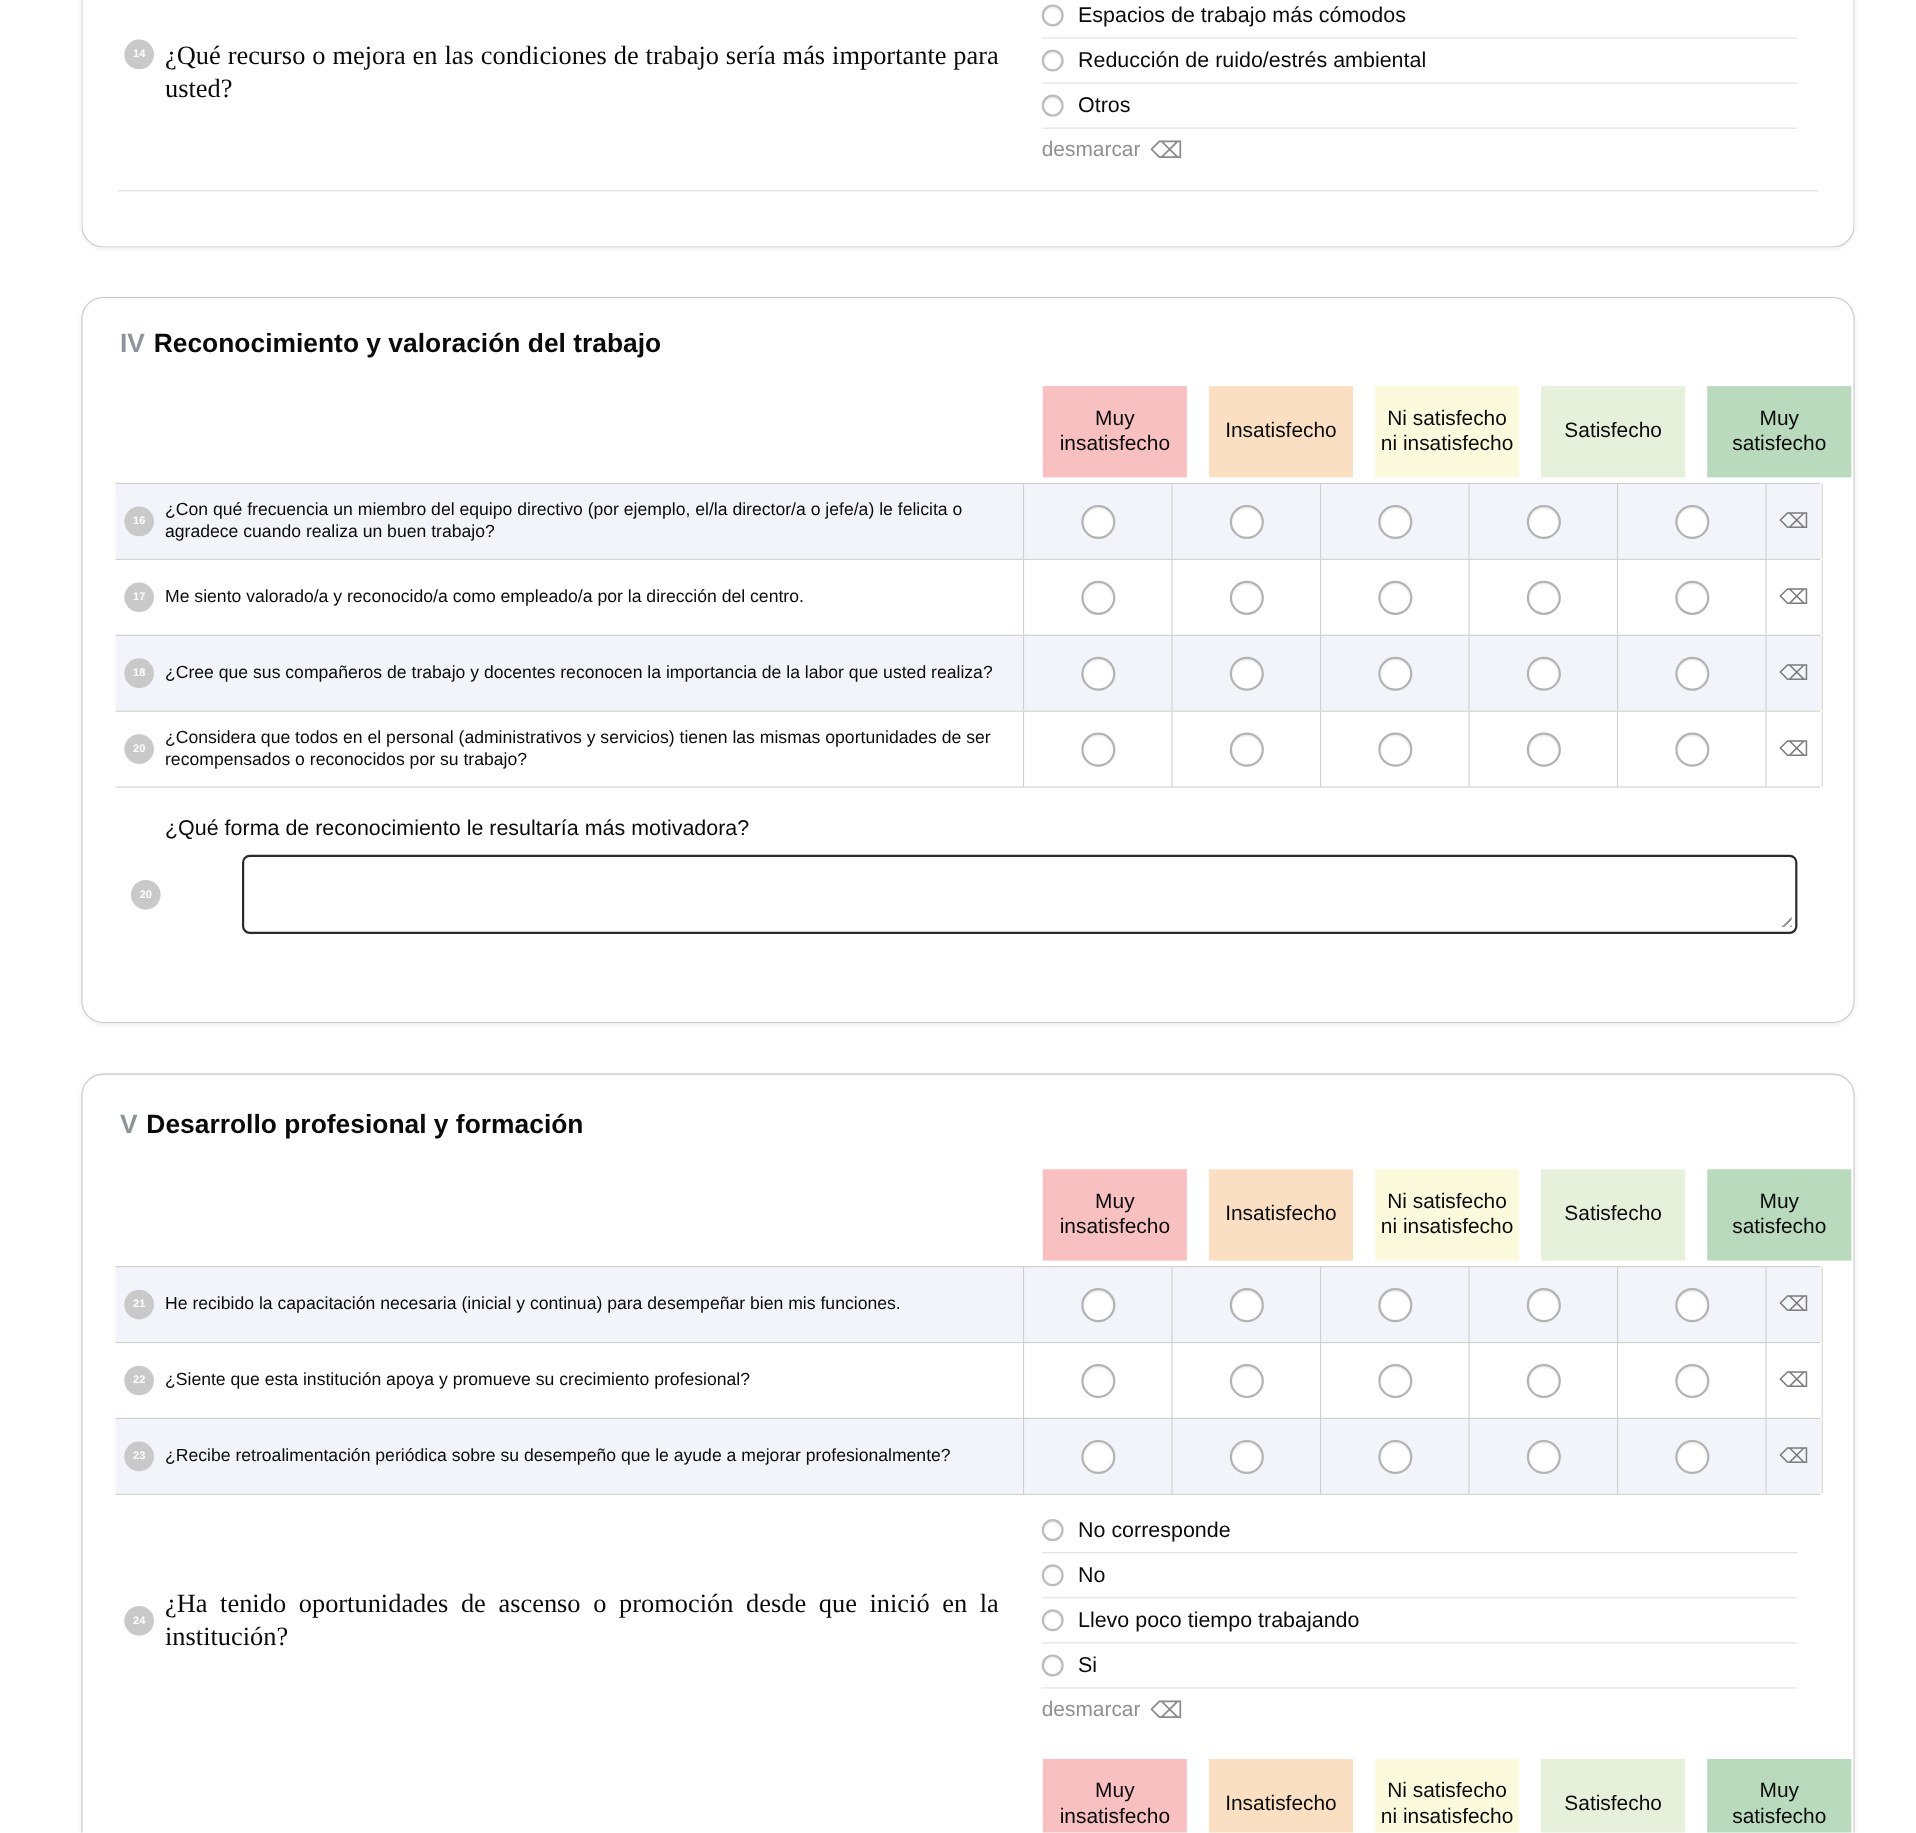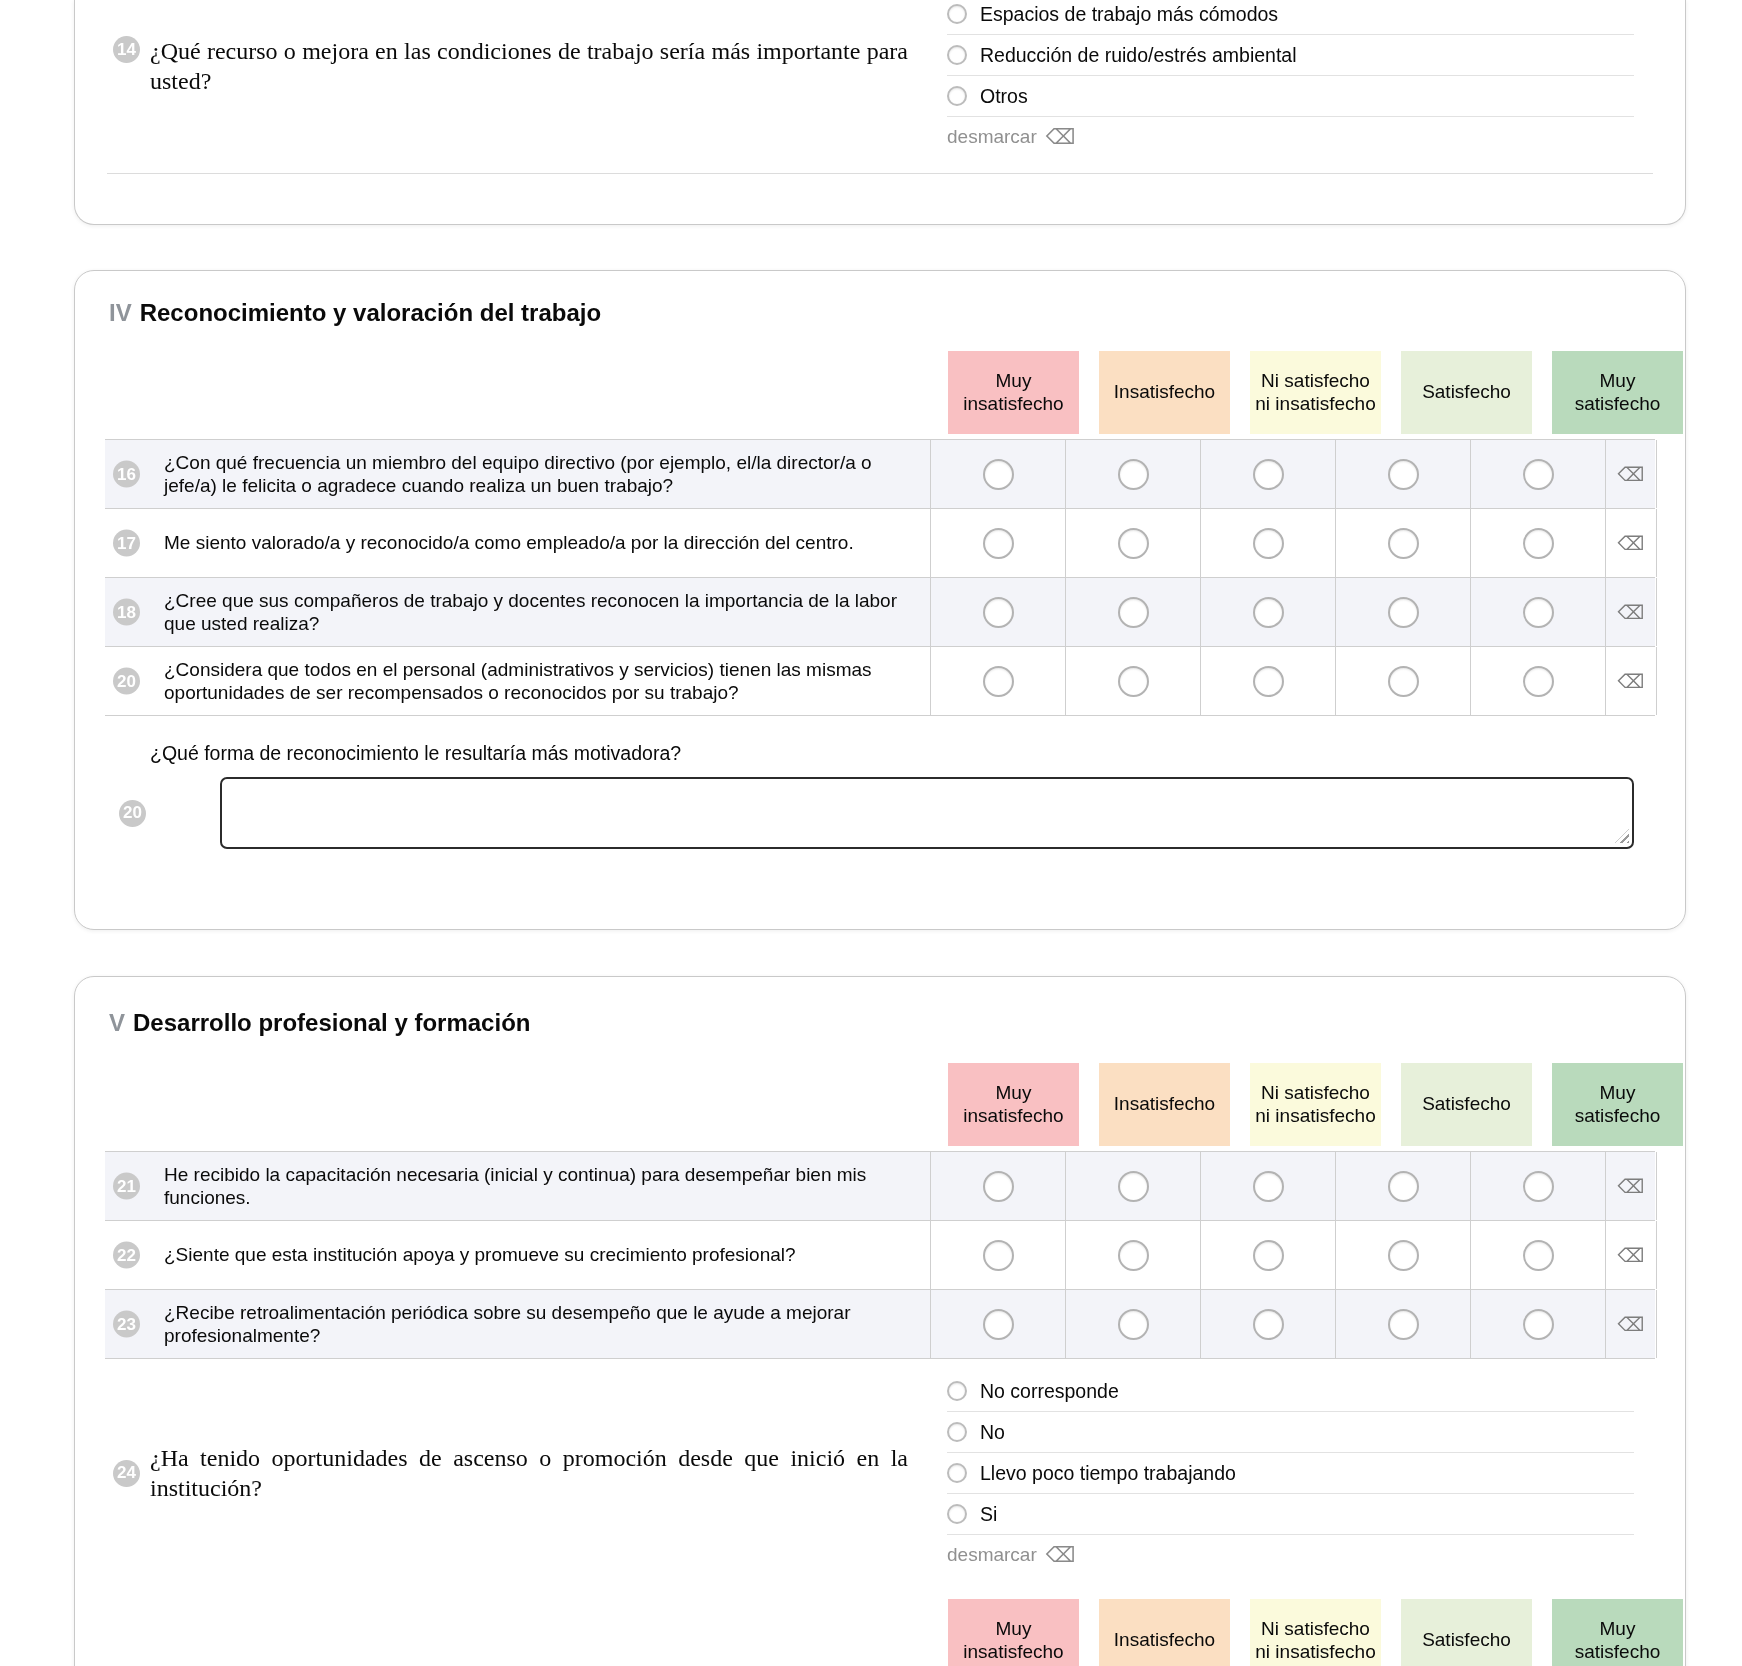--- a/index.html
+++ b/index.html
@@ -46,21 +46,21 @@
   }
   .radio.sm { width: 20px; height: 20px; border: 2px solid #bcbcbc; }
   .radio.lg { width: 31px; height: 31px; border: 2px solid #b3b3b3; }
 
   .hr { border-top: 1px solid #dcdcdc; margin: 16px 32px 0 32px; }
   .bottom-pad-top { height: 50px; }
 
   
   .qnum {
     flex: none; width: 27px; height: 27px; border-radius: 50%;
-    background: #c9c9c9; color: #fff; font-weight: bold; font-size: 17px;
+    background: #c9c9c9; color: #fff; font-weight: bold; font-size: 10px;
     display: flex; align-items: center; justify-content: center;
   }
 
   
   .section { padding: 26px 30px 80px 30px; }
   .section.sec5 { padding-top: 30px; padding-bottom: 40px; }
   .sec-title { margin: 2px 0 0 4px; font-size: 24px; font-weight: bold; line-height: 28px; }
   .sec-title .roman { color: #8f949a; margin-right: 8px; }
 
   
@@ -83,21 +83,21 @@
     border-top: 1px solid #cfcfcf;
   }
   .mrow:last-of-type { border-bottom: 1px solid #cfcfcf; }
   .mrow.shaded { background: #f3f4f9; }
   .mq {
     position: relative; min-height: 68px;
     display: flex; flex-direction: column; justify-content: center;
     padding: 9px 16px 9px 45px;
   }
   .mq .qnum { position: absolute; left: 8px; top: 50%; transform: translateY(-50%); }
-  .mq-text { font-size: 19px; line-height: 1.22; margin-left: 14px; }
+  .mq-text { font-size: 16px; line-height: 1.22; }
   .mcell {
     border-left: 1px solid #cfcfcf;
     display: flex; align-items: center; justify-content: center;
   }
   .mclear {
     border-left: 1px solid #cfcfcf; border-right: 1px solid #cfcfcf;
     display: flex; align-items: center; justify-content: center;
   }
   .mclear .bs { font-size: 19px; color: #7d7d7d; cursor: pointer; }
 

